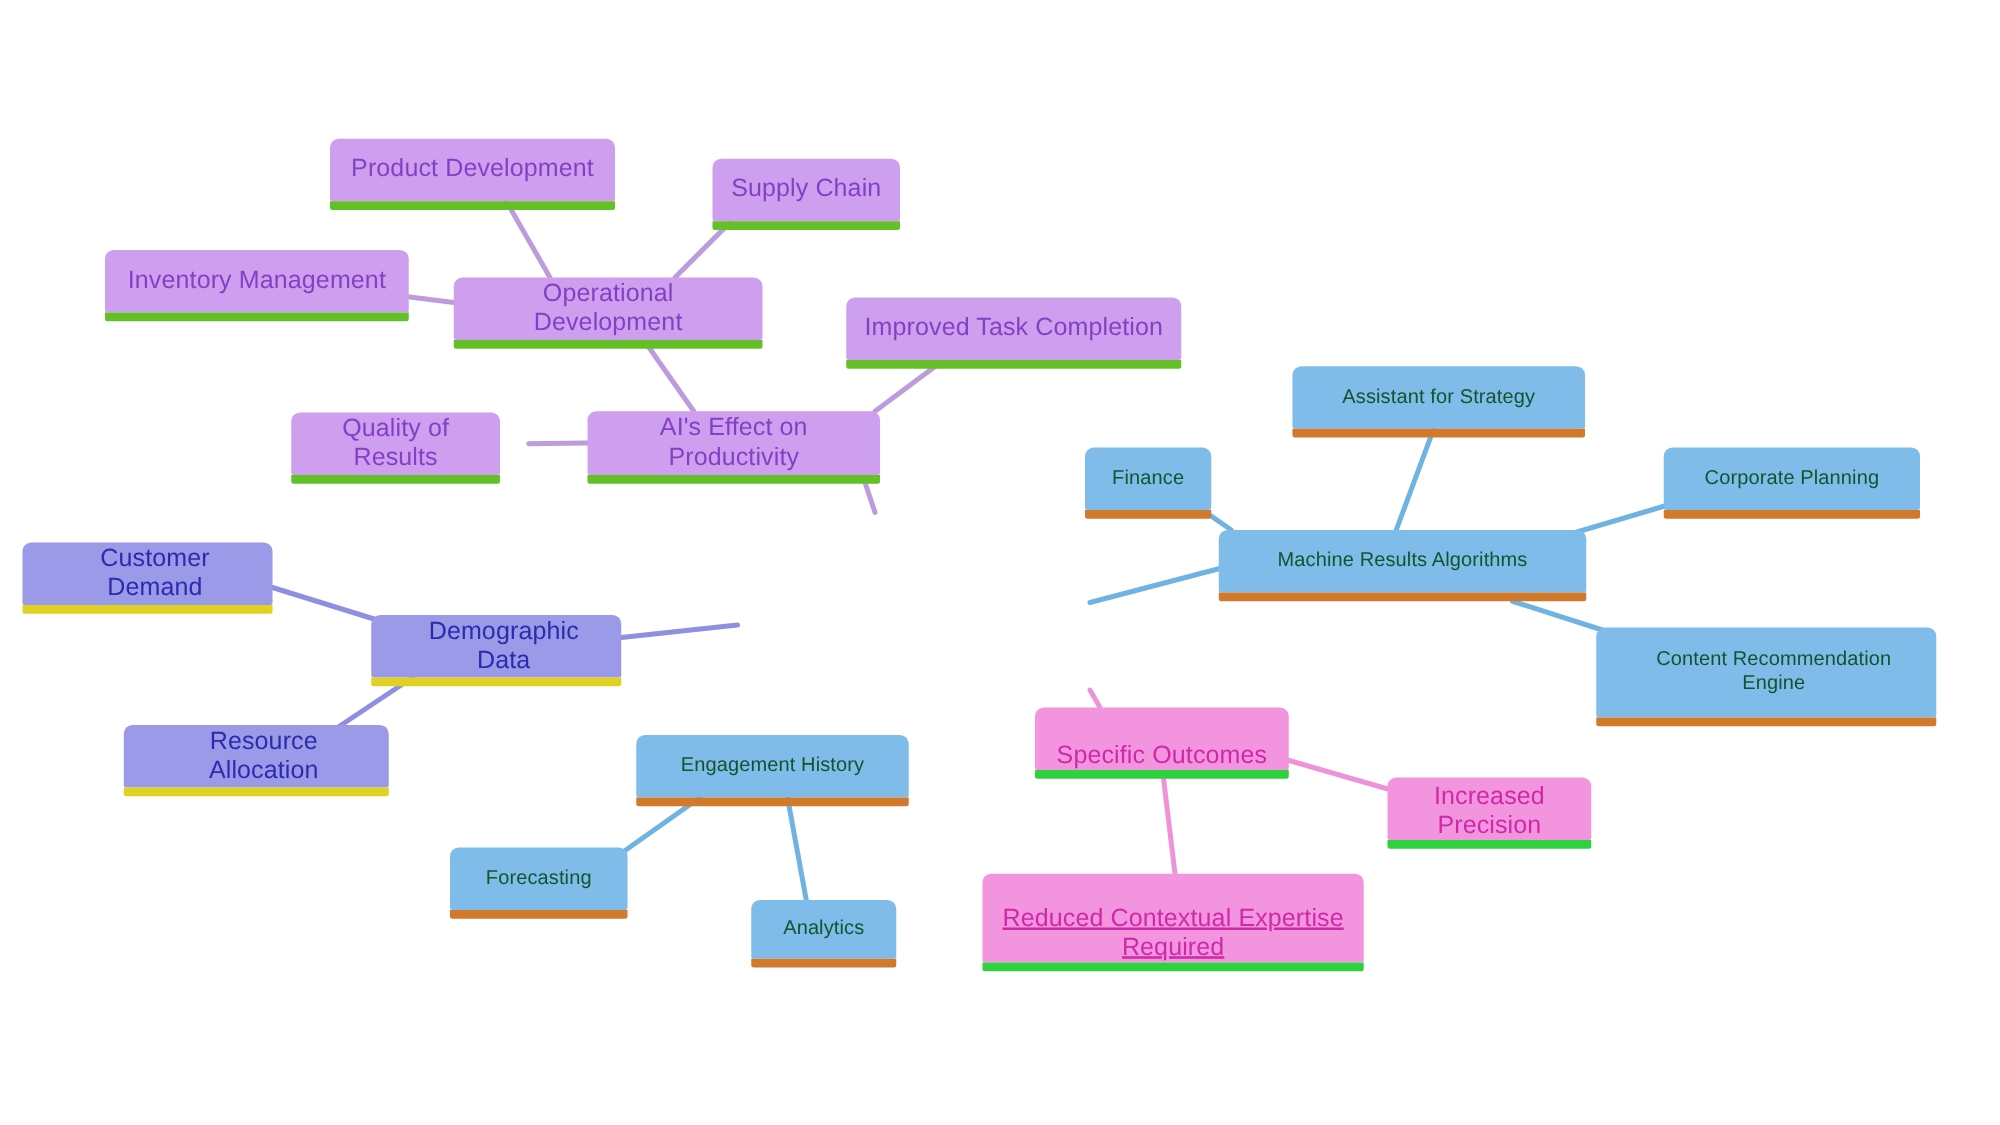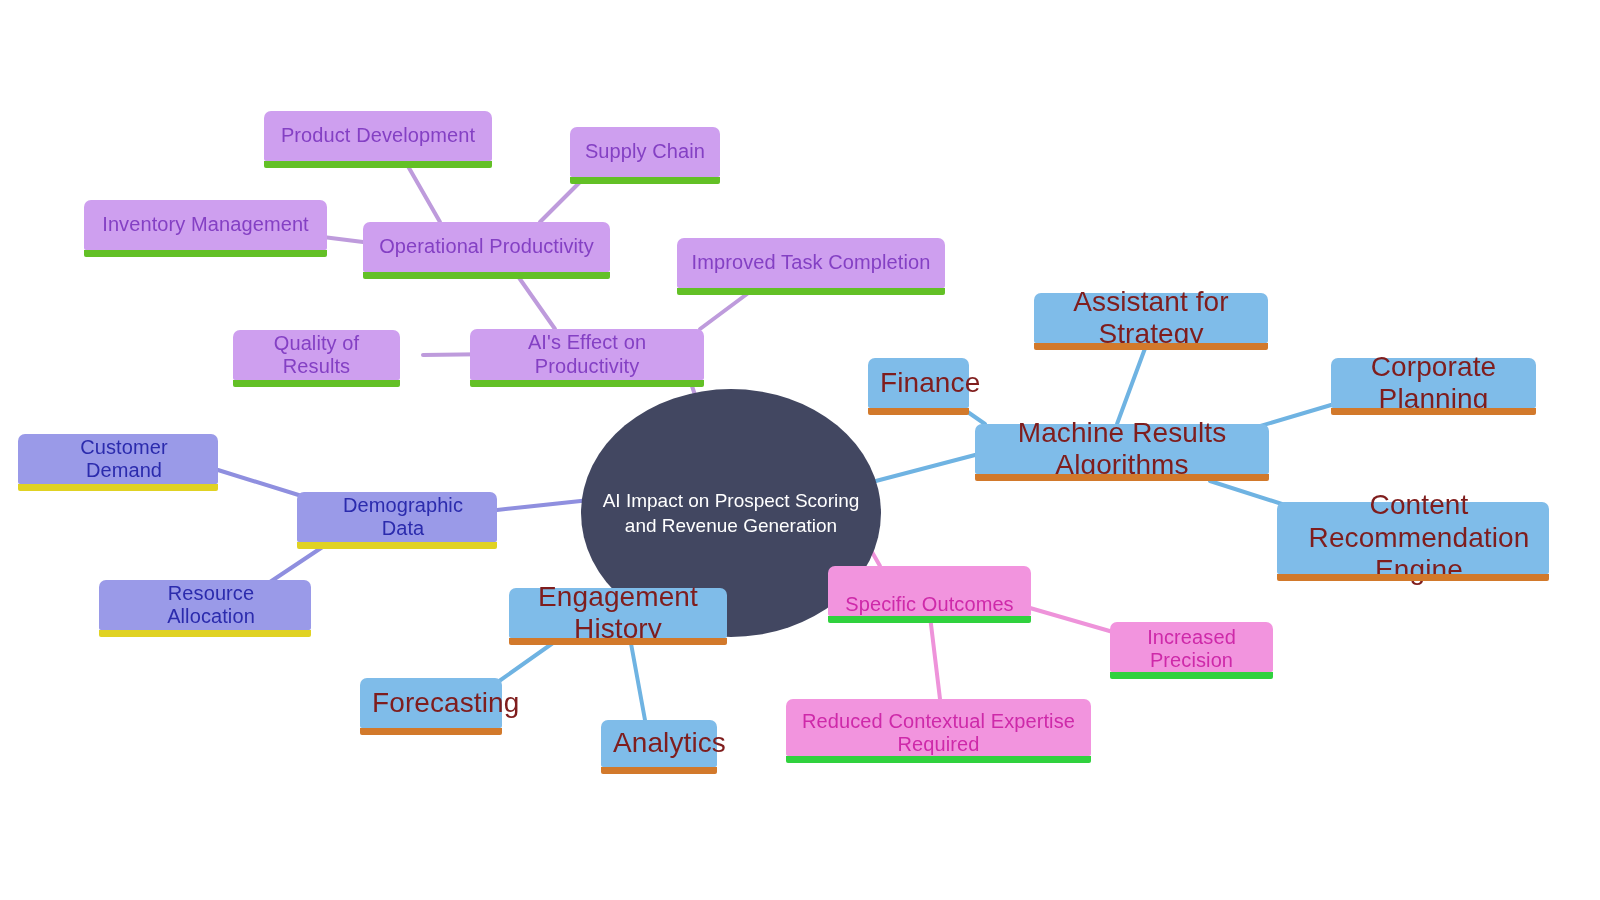--- a/index.html
+++ b/index.html
@@ -49,21 +49,21 @@
     bottom: -7px;
     height: 7px;
     border-radius: 0 0 2px 2px;
   }
 
   
   .n-purple      { background: #CE9FEF; color: #8440C4; font-size: 20px; }
   .n-purple::after { background: #63C026; }
 
   
-  .n-blue        { background: #7FBCE9; color: #7f1d1d; font-size: 28px; }
+  .n-blue        { background: #7FBCE9; color: #14532d; font-size: 16px; }
   .n-blue::after { background: #D2792B; }
 
   
   .n-peri        { background: #9A9AE8; color: #2B2BAD; font-size: 20px; padding-left: 24px; }
   .n-peri::after { background: #E0D223; }
 
   
   .n-pink        { background: #F294DE; color: #CE29A9; font-size: 20px; align-items: flex-end; }
   .n-pink::after { background: #30D13E; }
 
@@ -109,39 +109,33 @@
       <line x1="1030" y1="608" x2="1113" y2="632" stroke="#EE93DA" stroke-width="4" stroke-linecap="round"></line>
       <line x1="930" y1="616" x2="940" y2="699" stroke="#EE93DA" stroke-width="4" stroke-linecap="round"></line>
       <line x1="700" y1="620" x2="700" y2="602" stroke="#6FB3E2" stroke-width="4" stroke-linecap="round"></line>
       <line x1="560" y1="638" x2="495" y2="684" stroke="#6FB3E2" stroke-width="4" stroke-linecap="round"></line>
       <line x1="630" y1="638" x2="645" y2="720" stroke="#6FB3E2" stroke-width="4" stroke-linecap="round"></line>
       <line x1="590" y1="500" x2="497" y2="510" stroke="#8F8FDF" stroke-width="4" stroke-linecap="round"></line>
       <line x1="305" y1="497" x2="218" y2="470" stroke="#8F8FDF" stroke-width="4" stroke-linecap="round"></line>
       <line x1="330" y1="542" x2="264" y2="586" stroke="#8F8FDF" stroke-width="4" stroke-linecap="round"></line>
     </svg>
 
-  <div id="hub">
-    <span>
-      <span>AI Impact on Prospect Scoring</span><br>
-      <span>and Revenue Generation</span>
-    </span>
-  </div>
 
   <div id="node-layer">
       <div class="node n-purple" style="left: 264px; top: 111px; width: 228px; height: 50px;">
         <span class="label">Product Development</span>
       </div>
       <div class="node n-purple" style="left: 570px; top: 127px; width: 150px; height: 50px;">
         <span class="label">Supply Chain</span>
       </div>
       <div class="node n-purple" style="left: 40px; top: 200px; width: 243px; height: 50px; margin-left: 44px;">
         <span class="label">Inventory Management</span>
       </div>
       <div class="node n-purple" style="left: 363px; top: 222px; width: 247px; height: 50px;">
-        <span class="label">Operational Productivity</span>
+        <span class="label">Operational Development</span>
       </div>
       <div class="node n-purple" style="left: 677px; top: 238px; width: 268px; height: 50px;">
         <span class="label">Improved Task Completion</span>
       </div>
       <div class="node n-purple" style="left: 233px; top: 330px; width: 167px; height: 50px;">
         <span class="label">Quality of Results</span>
       </div>
       <div class="node n-purple" style="left: 470px; top: 329px; width: 234px; height: 51px;">
         <span class="label">AI's Effect on Productivity</span>
       </div>
@@ -168,21 +162,21 @@
       </div>
       <div class="node n-peri" style="left: 99px; top: 580px; width: 212px; height: 50px;">
         <span class="label">Resource Allocation</span>
       </div>
       <div class="node n-pink" style="left: 828px; top: 566px; width: 203px; height: 50px;">
         <span class="label">Specific Outcomes</span>
       </div>
       <div class="node n-pink" style="left: 1110px; top: 622px; width: 163px; height: 50px;">
         <span class="label">Increased Precision</span>
       </div>
-      <div class="node n-pink" style="left: 786px; top: 699px; width: 305px; height: 57px;">
+      <div class="node n-pink" style="left: 786px; top: 699px; width: 305px; height: 71px; text-decoration: underline;">
         <span class="label">Reduced Contextual Expertise Required</span>
       </div>
       <div class="node n-blue" style="left: 509px; top: 588px; width: 218px; height: 50px;">
         <span class="label">Engagement History</span>
       </div>
       <div class="node n-blue" style="left: 360px; top: 678px; width: 142px; height: 50px;">
         <span class="label">Forecasting</span>
       </div>
       <div class="node n-blue" style="left: 579px; top: 720px; width: 116px; height: 47px; margin-left: 22px;">
         <span class="label">Analytics</span>

